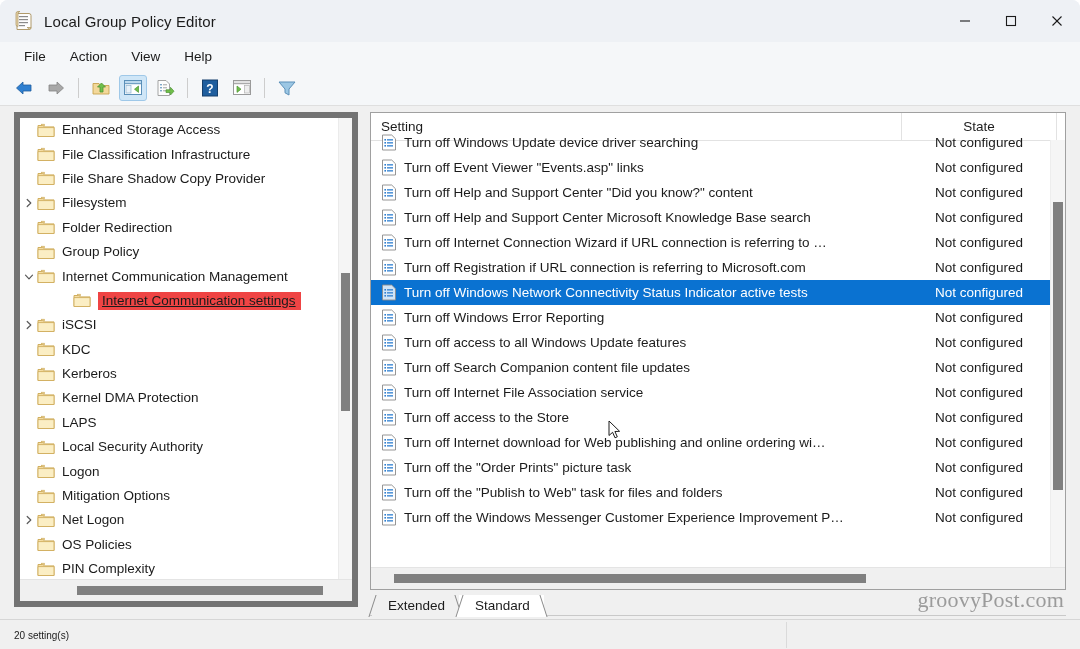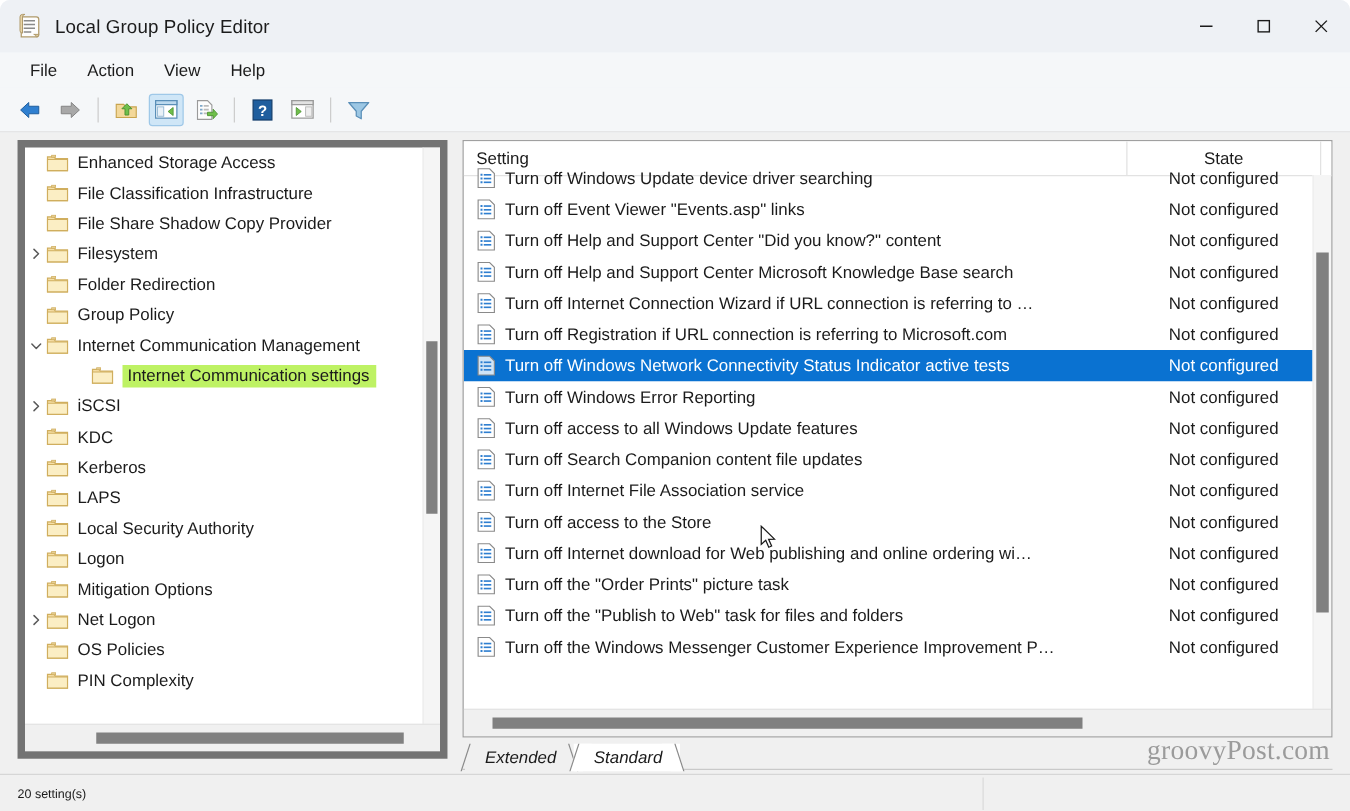--- a/index.html
+++ b/index.html
@@ -79,21 +79,21 @@
   .tnode{
     height:24.4px;display:flex;align-items:center;
     font-size:13.5px;color:#1b1b1b;white-space:nowrap;
   }
   .tnode .chev{
     width:17px;height:24px;display:flex;align-items:center;justify-content:center;
     flex:0 0 auto;color:#5a5a5a;
   }
   .tnode .folder{width:18px;height:15px;flex:0 0 auto;margin-right:7px;position:relative;}
   .tnode .tlabel{padding:1px 3px 2px 0;}
-  .tnode.selected .tlabel{background:#bef264;padding:1px 5px 2px 4px;}
+  .tnode.selected .tlabel{background:#ef4444;padding:1px 5px 2px 4px;text-decoration:underline;}
   .tnode.depth2{padding-left:36px;}
   .tnode.depth1{padding-left:0px;}
 
   
   .tree-vsb{
     position:absolute;right:0px;top:0px;width:13px;height:472px;background:#f5f5f5;
     border-left:1px solid #ebebeb;
   }
   .tree-vsb .thumb{
     position:absolute;left:2px;top:155px;width:9px;height:138px;background:#808080;
@@ -150,21 +150,21 @@
   .list-hsb{
     position:absolute;left:0;bottom:0;width:694px;height:21px;background:#f0f0f0;
     border-top:1px solid #e4e4e4;
   }
   .list-hsb .thumb{
     position:absolute;left:23px;top:6px;width:472px;height:9px;background:#808080;
   }
 
   
   .tabs{
-    position:absolute;left:372px;top:487px;height:24px;display:flex;align-items:flex-end;font-style:italic;
+    position:absolute;left:372px;top:487px;height:24px;display:flex;align-items:flex-end;
   }
   .tab{
     position:relative;height:22px;line-height:22px;font-size:13.5px;color:#1b1b1b;
     padding:0 14px 0 16px;background:#f0f0f0;
   }
   .tab .l,.tab .r{position:absolute;top:0;width:10px;height:22px;}
   .tab .l{left:0;border-left:1px solid #8a8a8a;transform:skewX(-18deg);}
   .tab .r{right:0;border-right:1px solid #8a8a8a;transform:skewX(18deg);}
   .tab.active{background:#ffffff;z-index:3;}
   .tab.active .l,.tab.active .r{background:#ffffff;}
@@ -411,20 +411,29 @@
               </svg></span>
             <span class="tlabel">Kerberos</span>
           </div>
           <div class="tnode depth1">
             <span class="chev"></span>
             <span class="folder"><svg width="18" height="15" viewBox="0 0 18 15">
                 <path d="M1 2.5 h5.2 l1.1 1.4 h9.7 v9.6 h-16 z" fill="#f6dfa6" stroke="#d0ae5e" stroke-width="1"></path>
                 <path d="M1 4.6 h16 v8.9 h-16 z" fill="#fbeec4" stroke="#d0ae5e" stroke-width=".9"></path>
                 <rect x="4.3" y="1.2" width="3.2" height="1.6" fill="#e6ce94" stroke="#d0ae5e" stroke-width=".6"></rect>
               </svg></span>
+            <span class="tlabel">Kernel DMA Protection</span>
+          </div>
+          <div class="tnode depth1">
+            <span class="chev"></span>
+            <span class="folder"><svg width="18" height="15" viewBox="0 0 18 15">
+                <path d="M1 2.5 h5.2 l1.1 1.4 h9.7 v9.6 h-16 z" fill="#f6dfa6" stroke="#d0ae5e" stroke-width="1"></path>
+                <path d="M1 4.6 h16 v8.9 h-16 z" fill="#fbeec4" stroke="#d0ae5e" stroke-width=".9"></path>
+                <rect x="4.3" y="1.2" width="3.2" height="1.6" fill="#e6ce94" stroke="#d0ae5e" stroke-width=".6"></rect>
+              </svg></span>
             <span class="tlabel">LAPS</span>
           </div>
           <div class="tnode depth1">
             <span class="chev"></span>
             <span class="folder"><svg width="18" height="15" viewBox="0 0 18 15">
                 <path d="M1 2.5 h5.2 l1.1 1.4 h9.7 v9.6 h-16 z" fill="#f6dfa6" stroke="#d0ae5e" stroke-width="1"></path>
                 <path d="M1 4.6 h16 v8.9 h-16 z" fill="#fbeec4" stroke="#d0ae5e" stroke-width=".9"></path>
                 <rect x="4.3" y="1.2" width="3.2" height="1.6" fill="#e6ce94" stroke="#d0ae5e" stroke-width=".6"></rect>
               </svg></span>
             <span class="tlabel">Local Security Authority</span>

